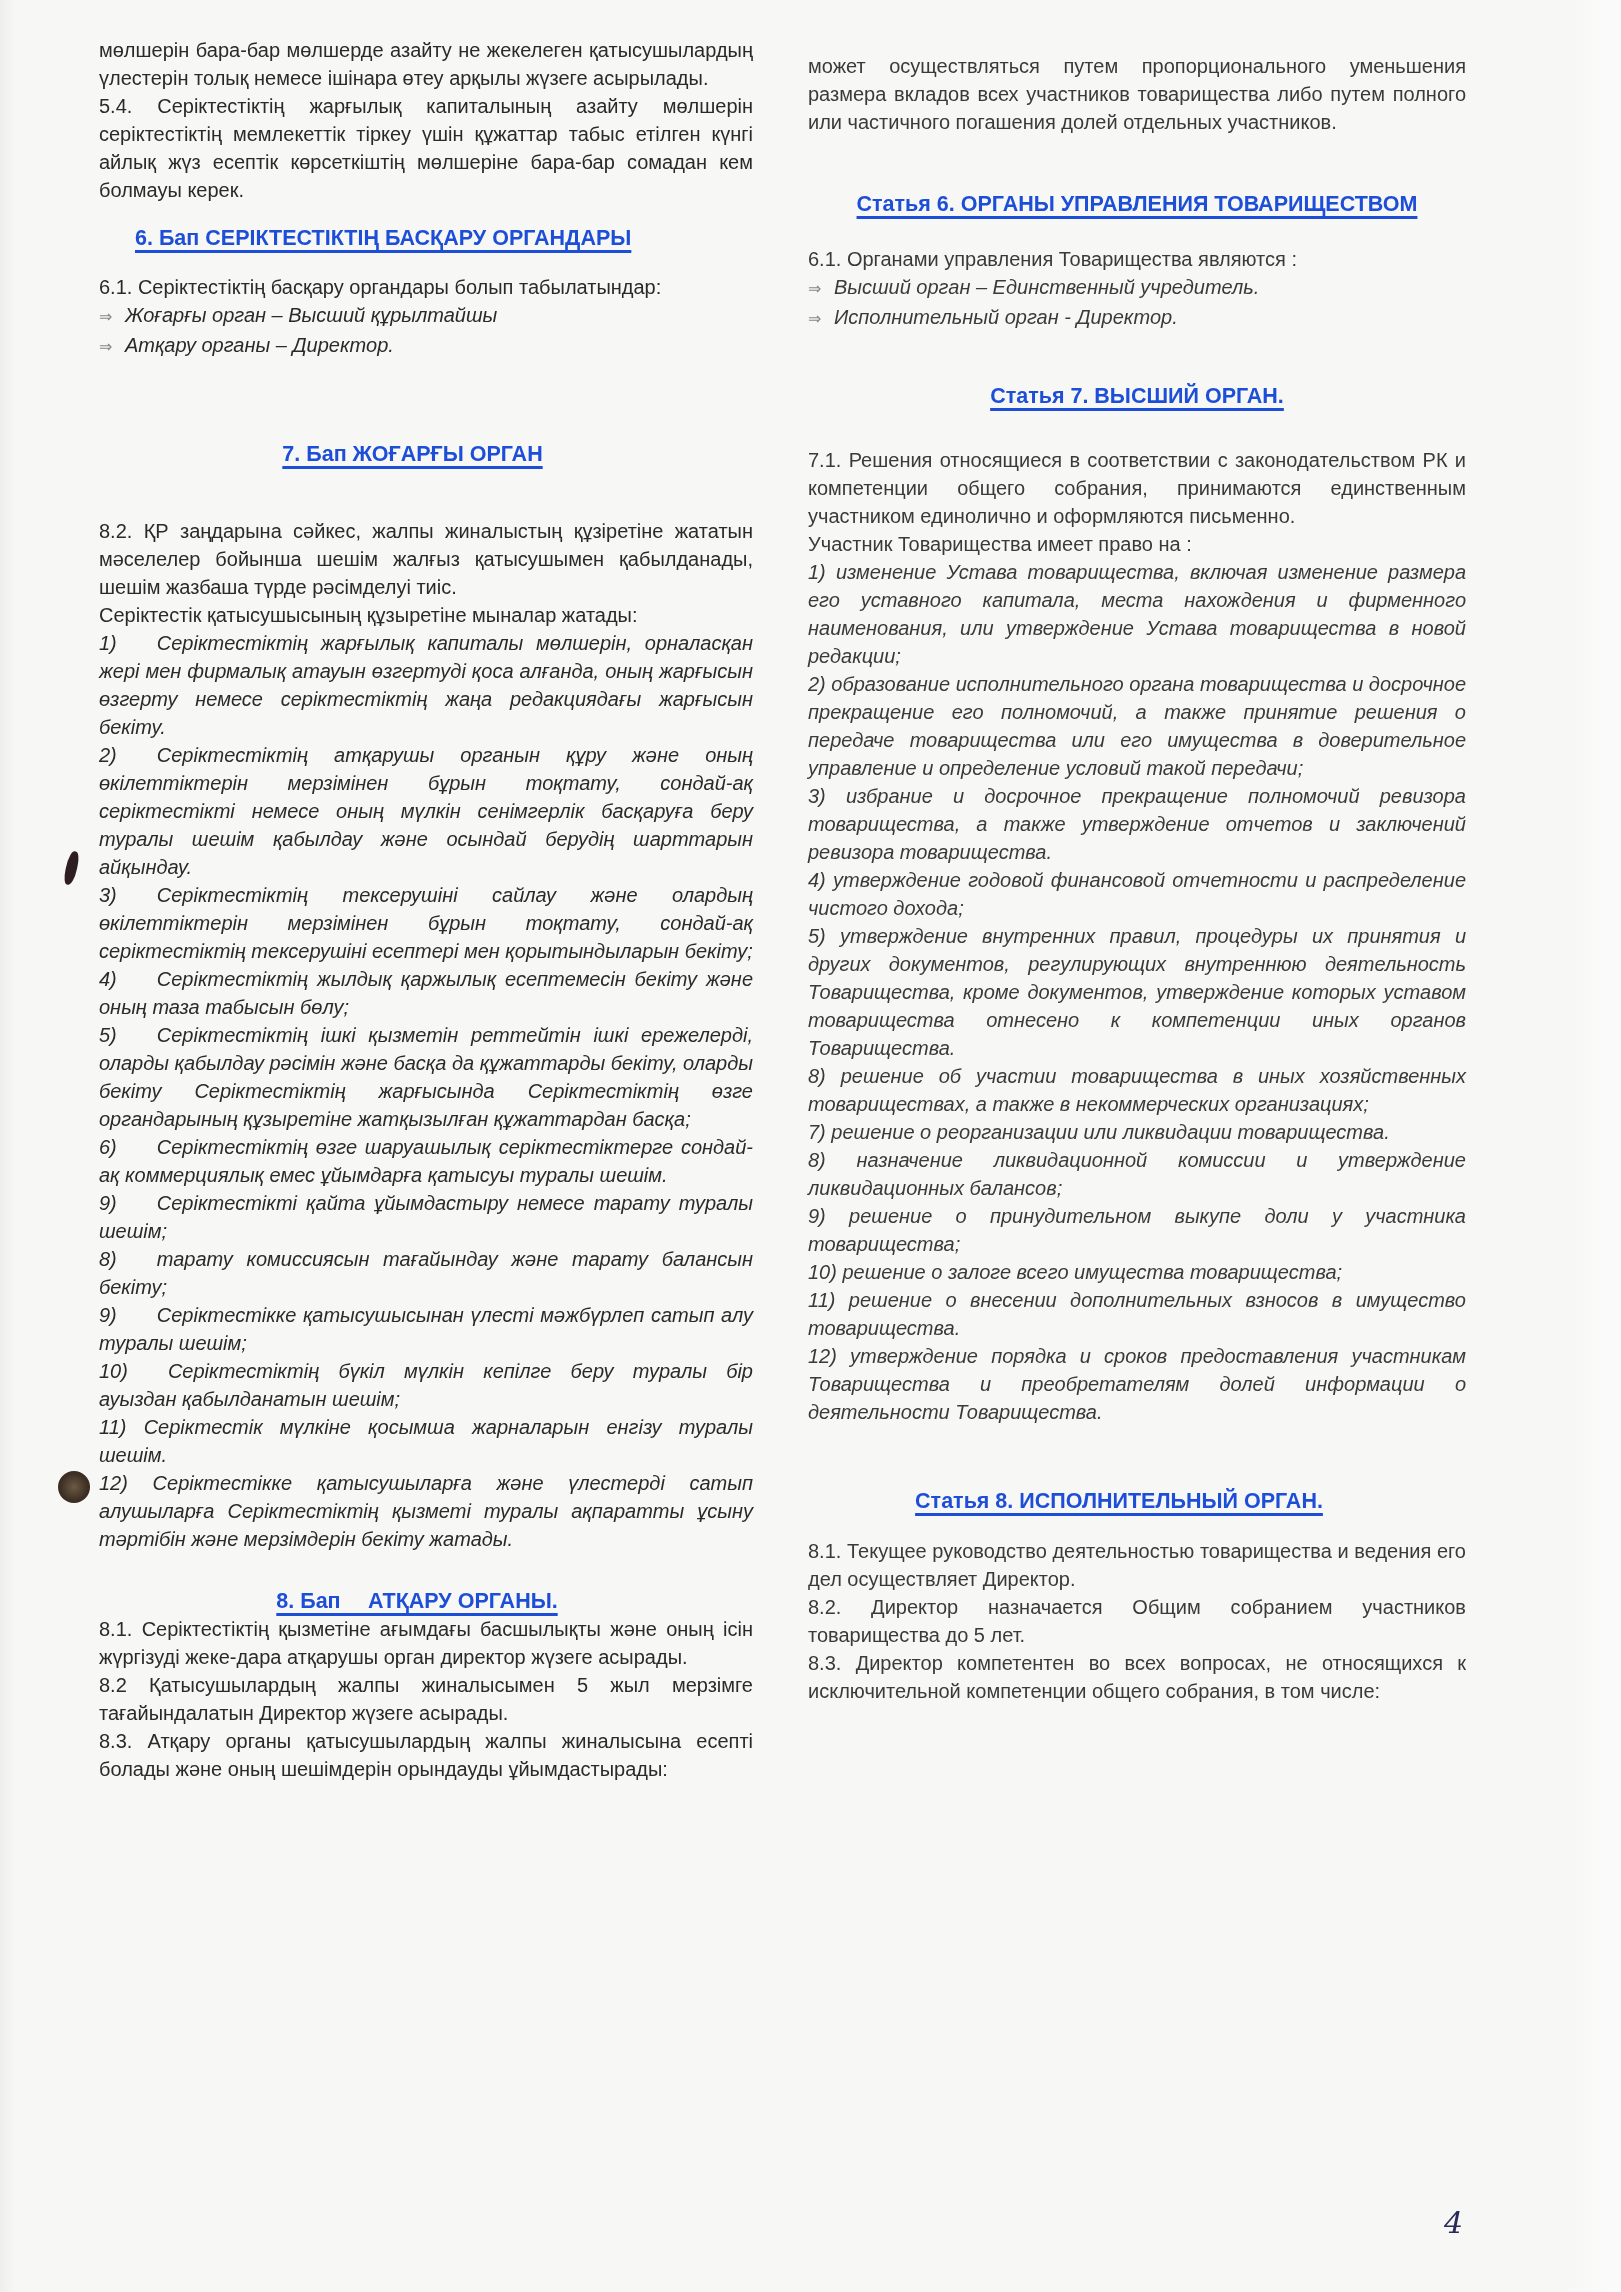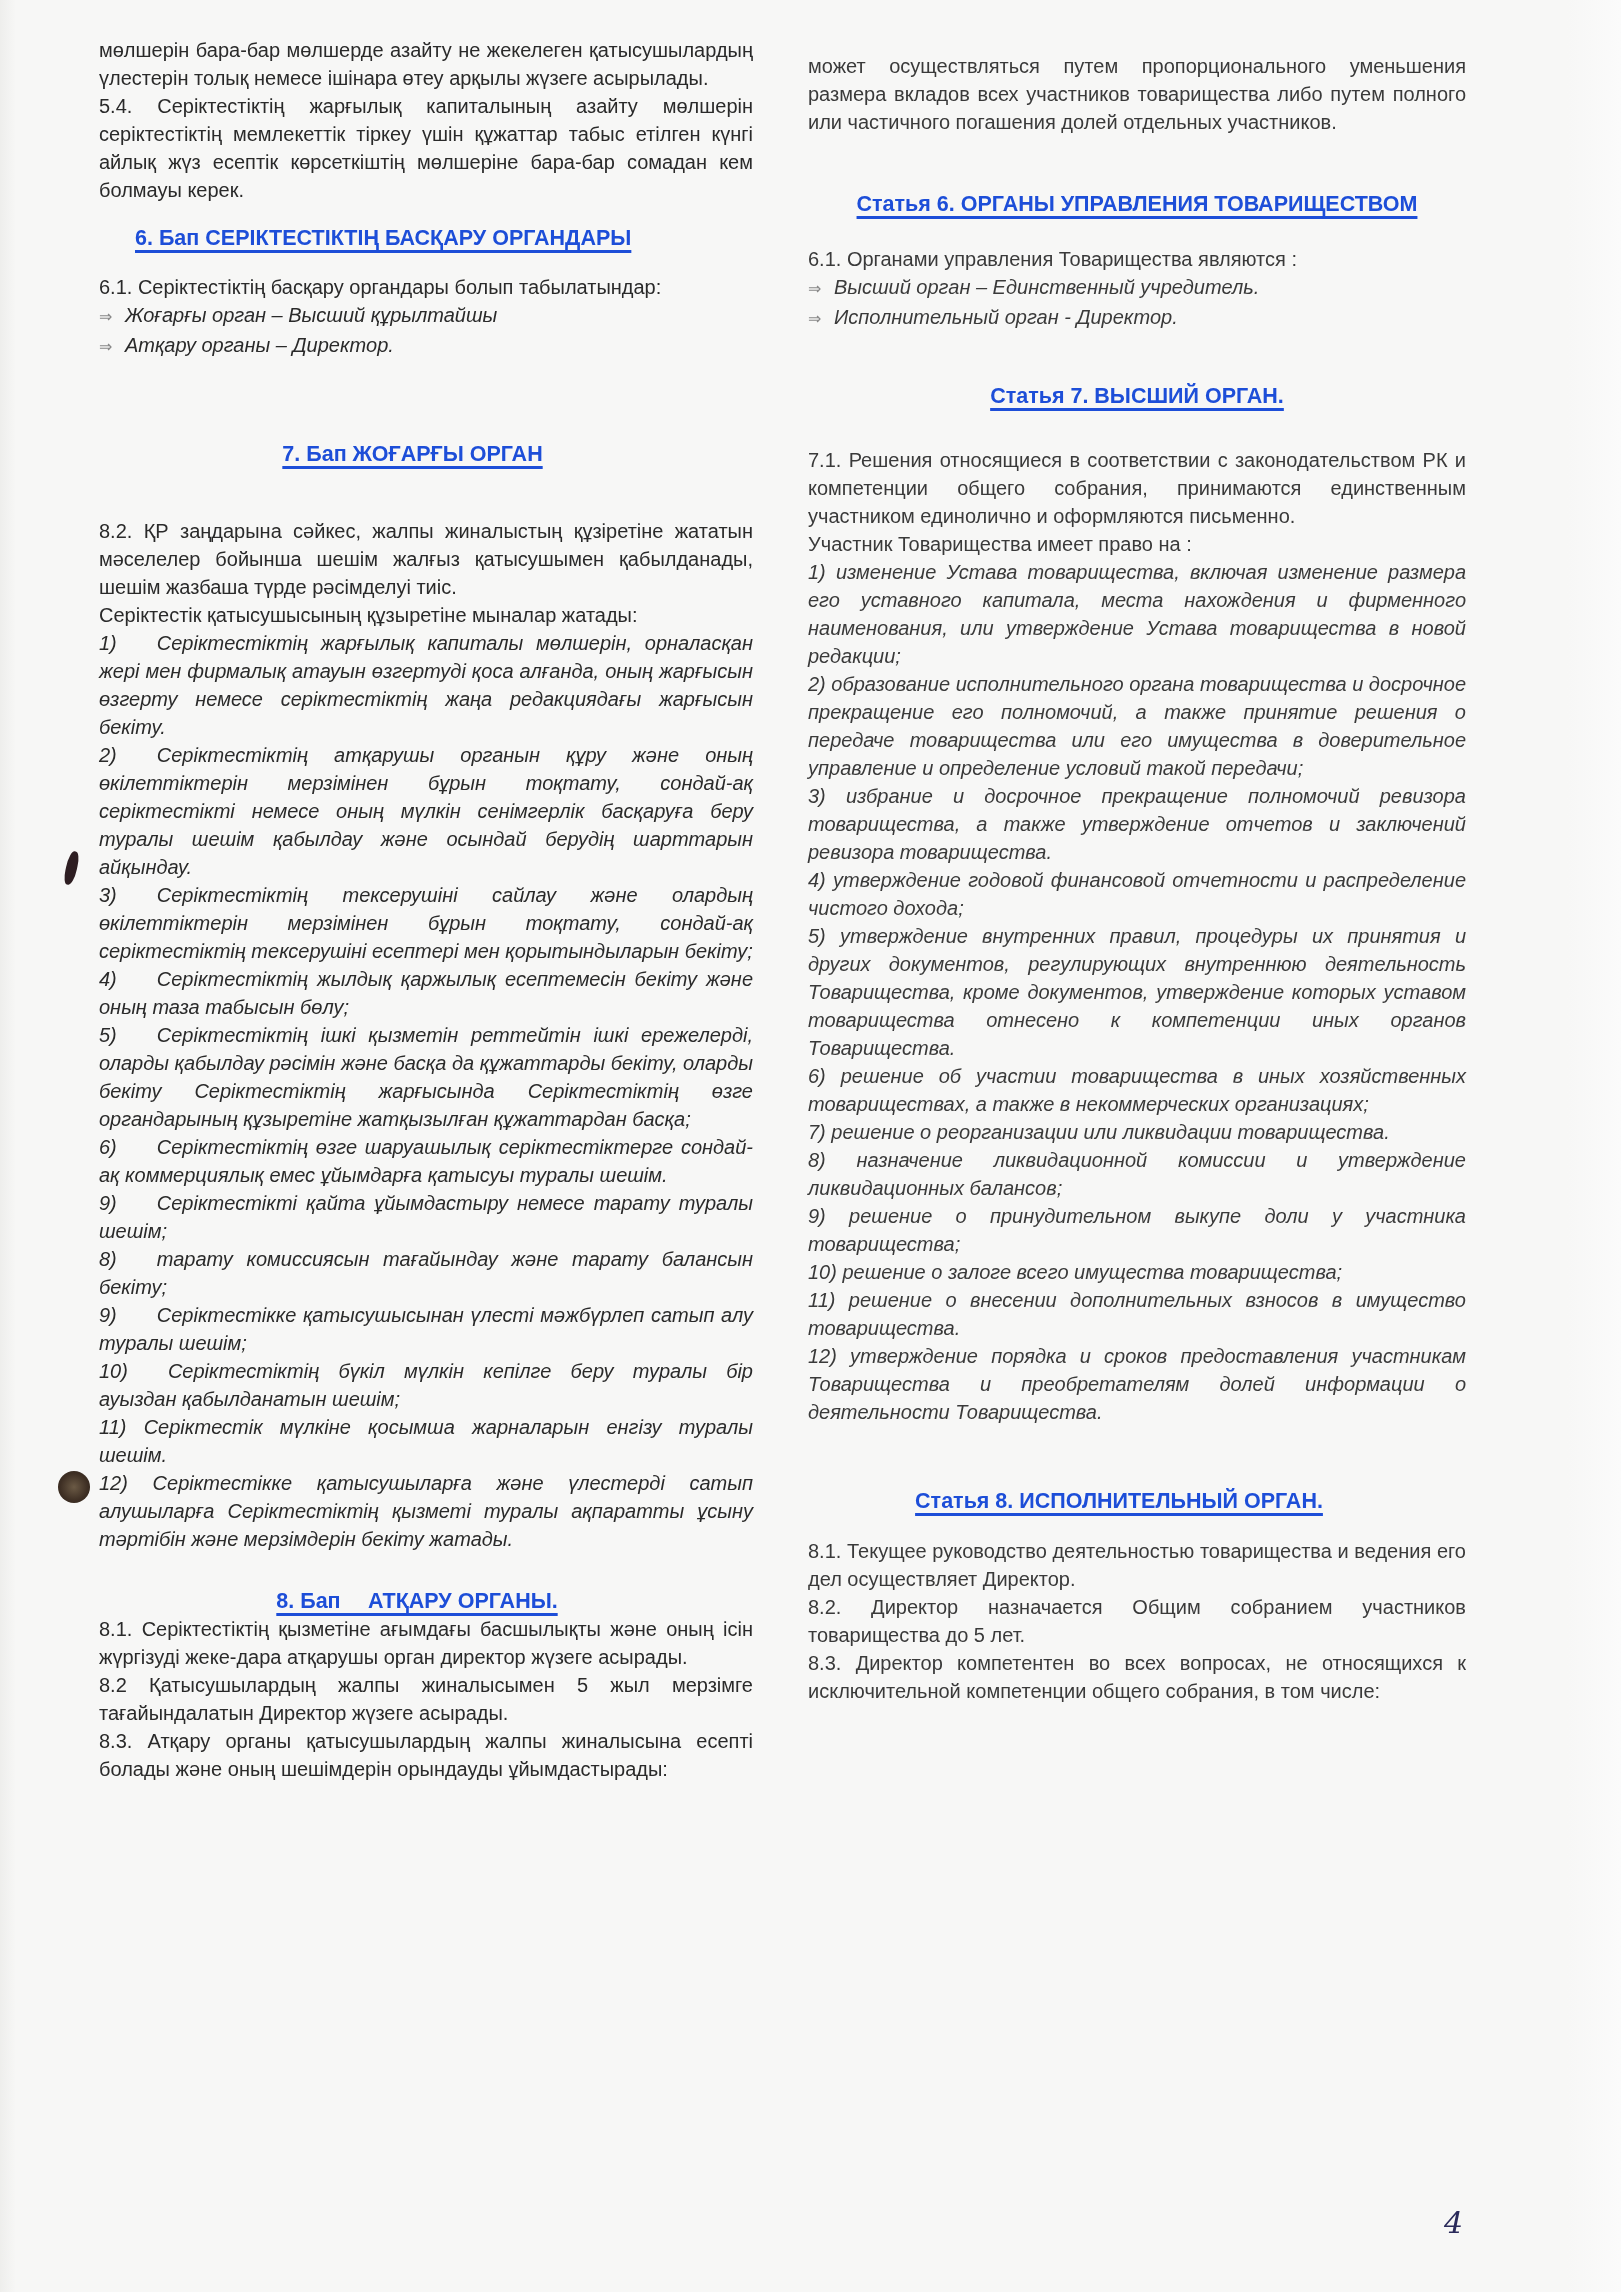--- a/index.html
+++ b/index.html
@@ -106,21 +106,21 @@
   <div style="height:49px"></div>
   <p class="heading">Статья 7. ВЫСШИЙ ОРГАН.</p>
   <div style="height:36px"></div>
   <p>7.1. Решения относящиеся в соответствии с законодательством РК и компетенции общего собрания, принимаются единственным участником единолично и оформляются письменно.</p>
   <p>Участник Товарищества имеет право на :</p>
   <p class="it">1) изменение Устава товарищества, включая изменение размера его уставного капитала, места нахождения и фирменного наименования, или утверждение Устава товарищества в новой редакции;</p>
   <p class="it">2) образование исполнительного органа товарищества и досрочное прекращение его полномочий, а также принятие решения о передаче товарищества или его имущества в доверительное управление и определение условий такой передачи;</p>
   <p class="it">3) избрание и досрочное прекращение полномочий ревизора товарищества, а также утверждение отчетов и заключений ревизора товарищества.</p>
   <p class="it">4) утверждение годовой финансовой отчетности и распределение чистого дохода;</p>
   <p class="it">5) утверждение внутренних правил, процедуры их принятия и других документов, регулирующих внутреннюю деятельность Товарищества, кроме документов, утверждение которых уставом товарищества отнесено к компетенции иных органов Товарищества.</p>
-  <p class="it">6) решение об участии товарищества в иных хозяйственных товариществах, а также в некоммерческих организациях;</p>
+  <p class="it">8) решение об участии товарищества в иных хозяйственных товариществах, а также в некоммерческих организациях;</p>
   <p class="it">7) решение о реорганизации или ликвидации товарищества.</p>
   <p class="it">8) назначение ликвидационной комиссии и утверждение ликвидационных балансов;</p>
   <p class="it">9) решение о принудительном выкупе доли у участника товарищества;</p>
   <p class="it">10) решение о залоге всего имущества товарищества;</p>
   <p class="it">11) решение о внесении дополнительных взносов в имущество товарищества.</p>
   <p class="it">12) утверждение порядка и сроков предоставления участникам Товарищества и преобретателям долей информации о деятельности Товарищества.</p>
   <div style="height:61px"></div>
   <p class="heading" style="padding-right:36px">Статья 8. ИСПОЛНИТЕЛЬНЫЙ ОРГАН.</p>
   <div style="height:21.5px"></div>
   <p>8.1. Текущее руководство деятельностью товарищества и ведения его дел осуществляет Директор.</p>

